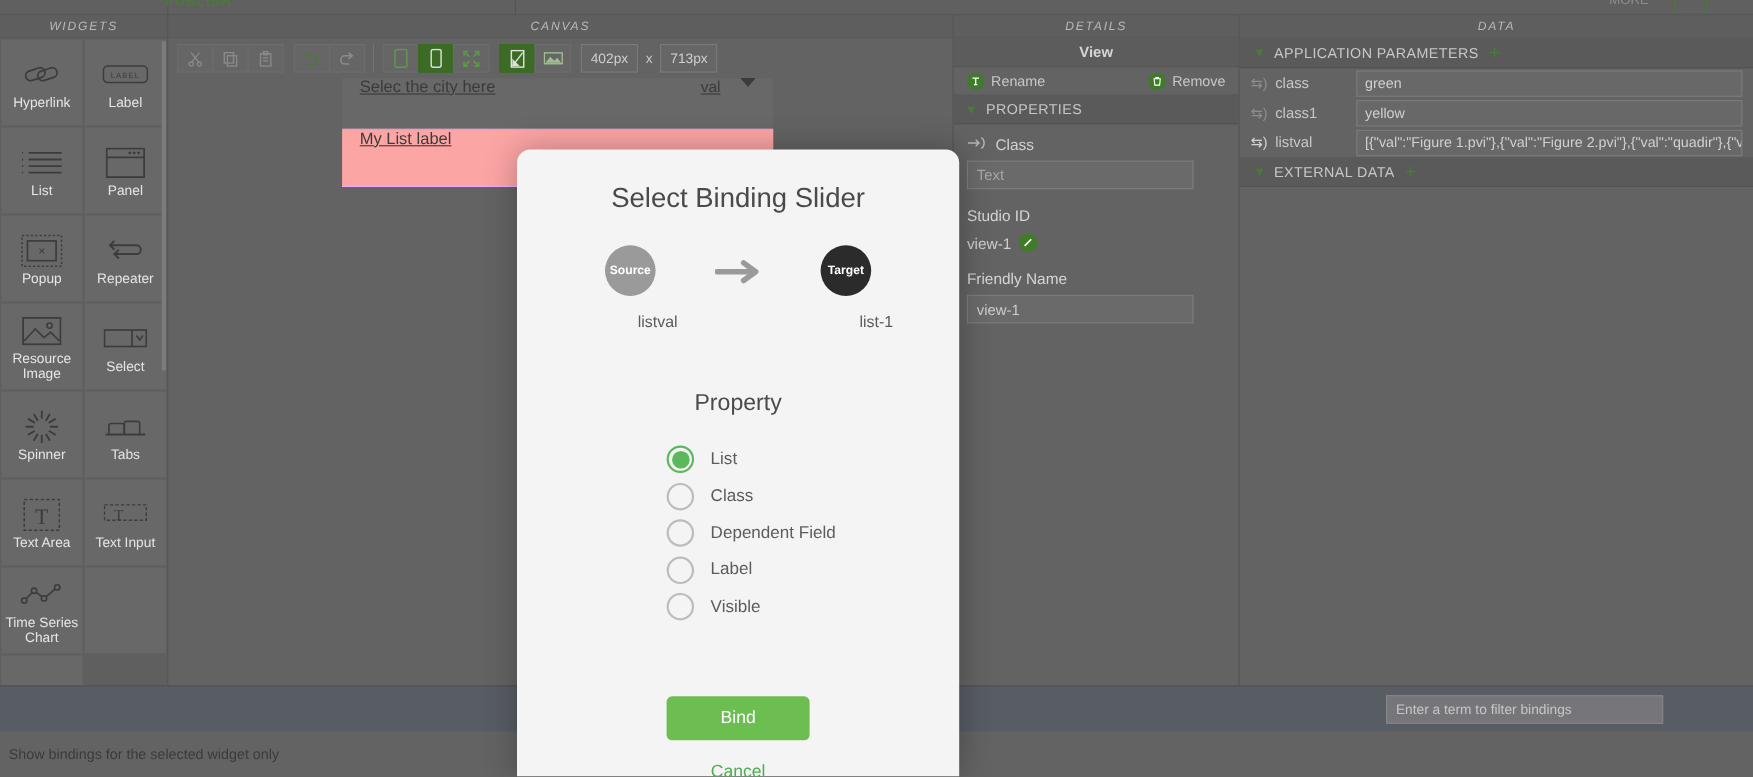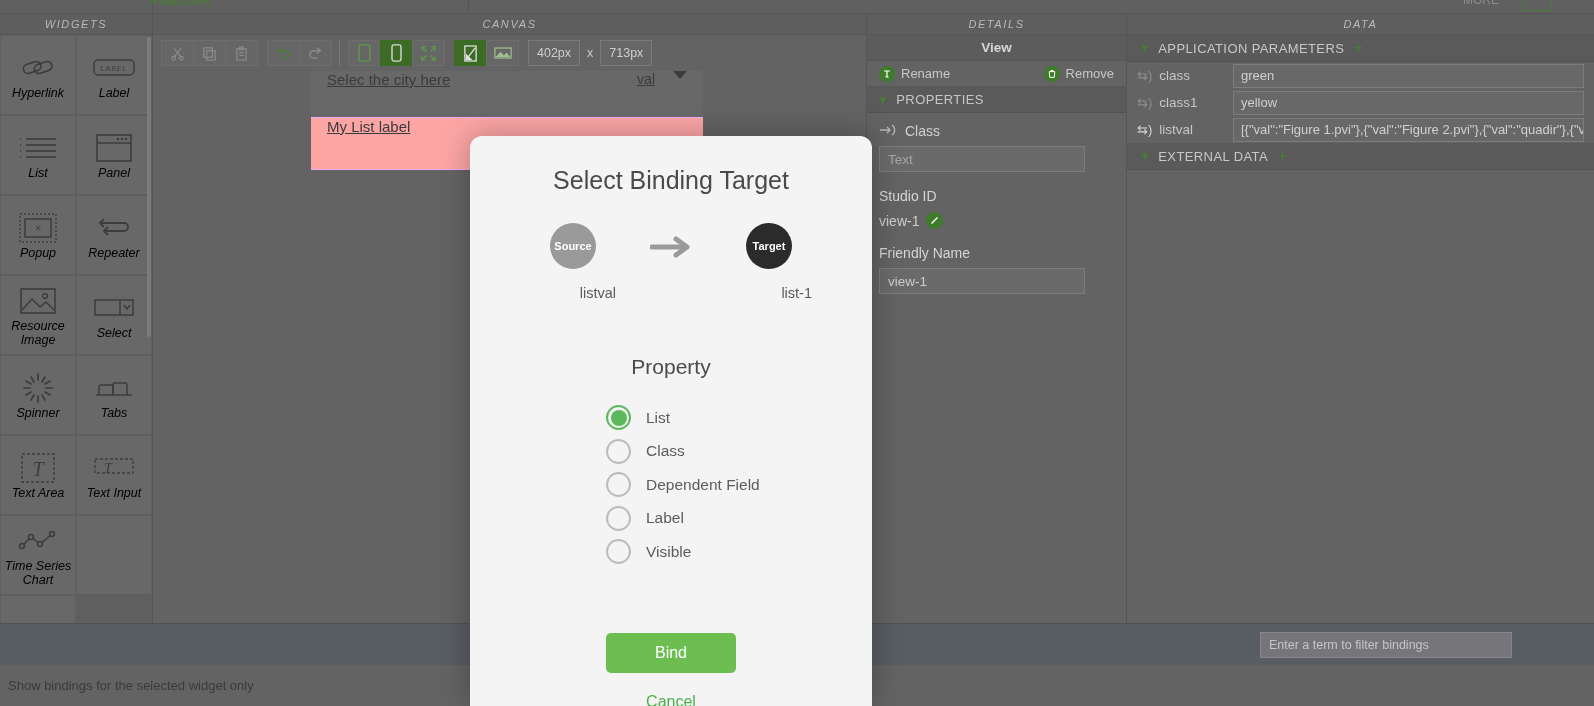--- a/index.html
+++ b/index.html
@@ -55,21 +55,21 @@
   .widgets {
     position:absolute; left:0; top:35px; width:152px; height:588px;
     background:#5f5f5f; overflow:hidden;
   }
   .wgrid { display:flex; flex-wrap:wrap; }
   .wcell {
     width:74px; height:78px; margin:1px;
     background:#686868;
     display:flex; flex-direction:column;
     align-items:center; justify-content:center;
-    color:#000000; font-size:12.5px; text-align:center; line-height:1.15;font-style:italic;
+    color:#e5e5e5; font-size:12.5px; text-align:center; line-height:1.15;
   }
   .wcell .wicon { height:36px; display:flex; align-items:center; justify-content:center; }
   .wcell .wicon svg { display:block; }
   .wcell .wlabel { padding:0 2px; }
   .widgets-scroll {
     position:absolute; right:1px; top:2px; width:4px; height:300px;
     background:#7b7b7b; border-radius:2px;
   }
 
   
@@ -661,21 +661,21 @@
 
     <div class="sbdiv" style="left:610px;"></div>
     <div class="sbdiv" style="left:1125px;"></div>
     <div class="statusbar">
       <span>Show bindings for the selected widget only</span>
     </div>
 
   </div>
 
   <div class="modal">
-    <div class="m-title">Select Binding Target</div>
+    <div class="m-title">Select Binding Slider</div>
 
     <div class="m-nodes">
       <div class="m-node">
         <div class="m-circ source">Source</div>
         <div class="m-nodelabel">listval</div>
       </div>
       <div class="m-arrow">
         <svg width="42" height="26" viewBox="0 0 42 26">
             <path d="M2 13 H32" stroke="#9a9a9a" stroke-width="5" stroke-linecap="round"></path>
             <path d="M26 5 L37 13 L26 21" fill="none" stroke="#9a9a9a" stroke-width="5" stroke-linecap="round" stroke-linejoin="round"></path>

